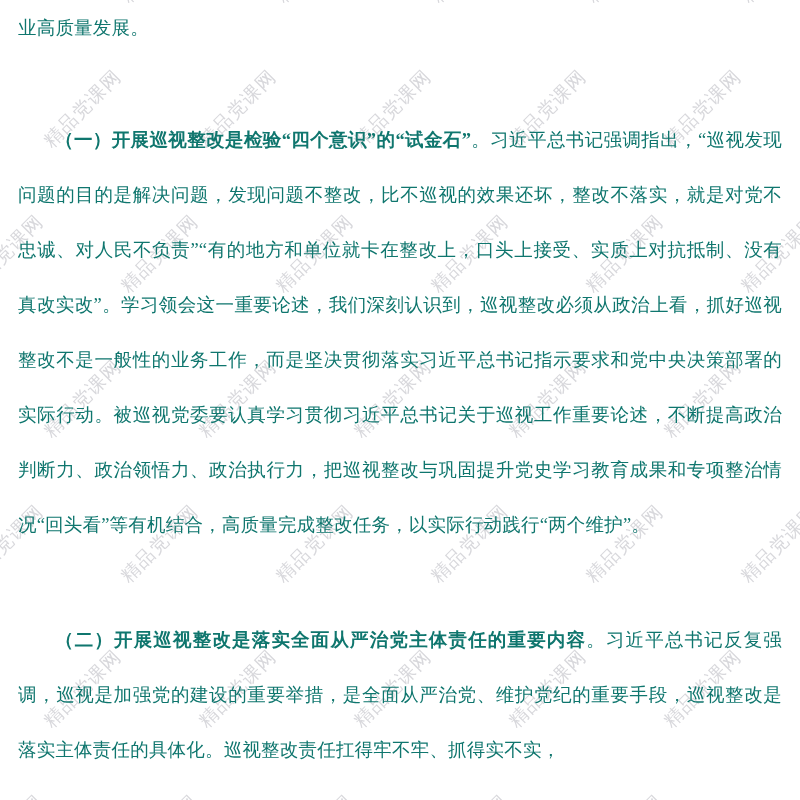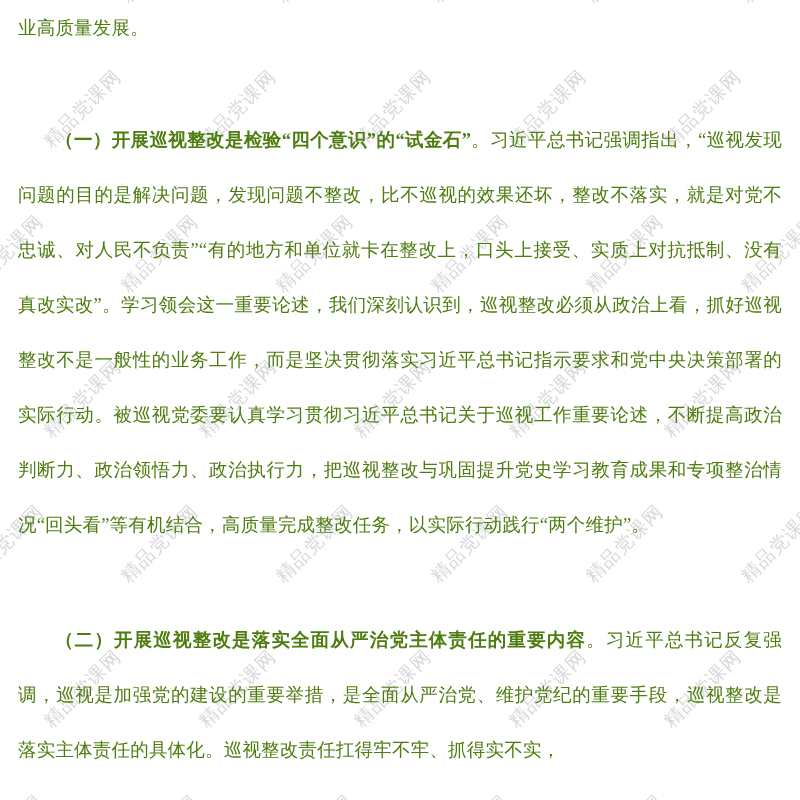--- a/index.html
+++ b/index.html
@@ -44,21 +44,21 @@
   #content {
     position: relative;
     z-index: 1;
     padding: 0 18px 0 18px;
     box-sizing: border-box;
     width: 800px;
   }
 
   .para {
     margin: 0;
-    color: #4d7c0f;
+    color: #0f766e;
     font-size: 18.5px;
     line-height: 55px;
     text-align: justify;
     text-justify: inter-character;
     letter-spacing: 0.2px;
     word-break: break-all;
   }
 
   
   .para.cont {

